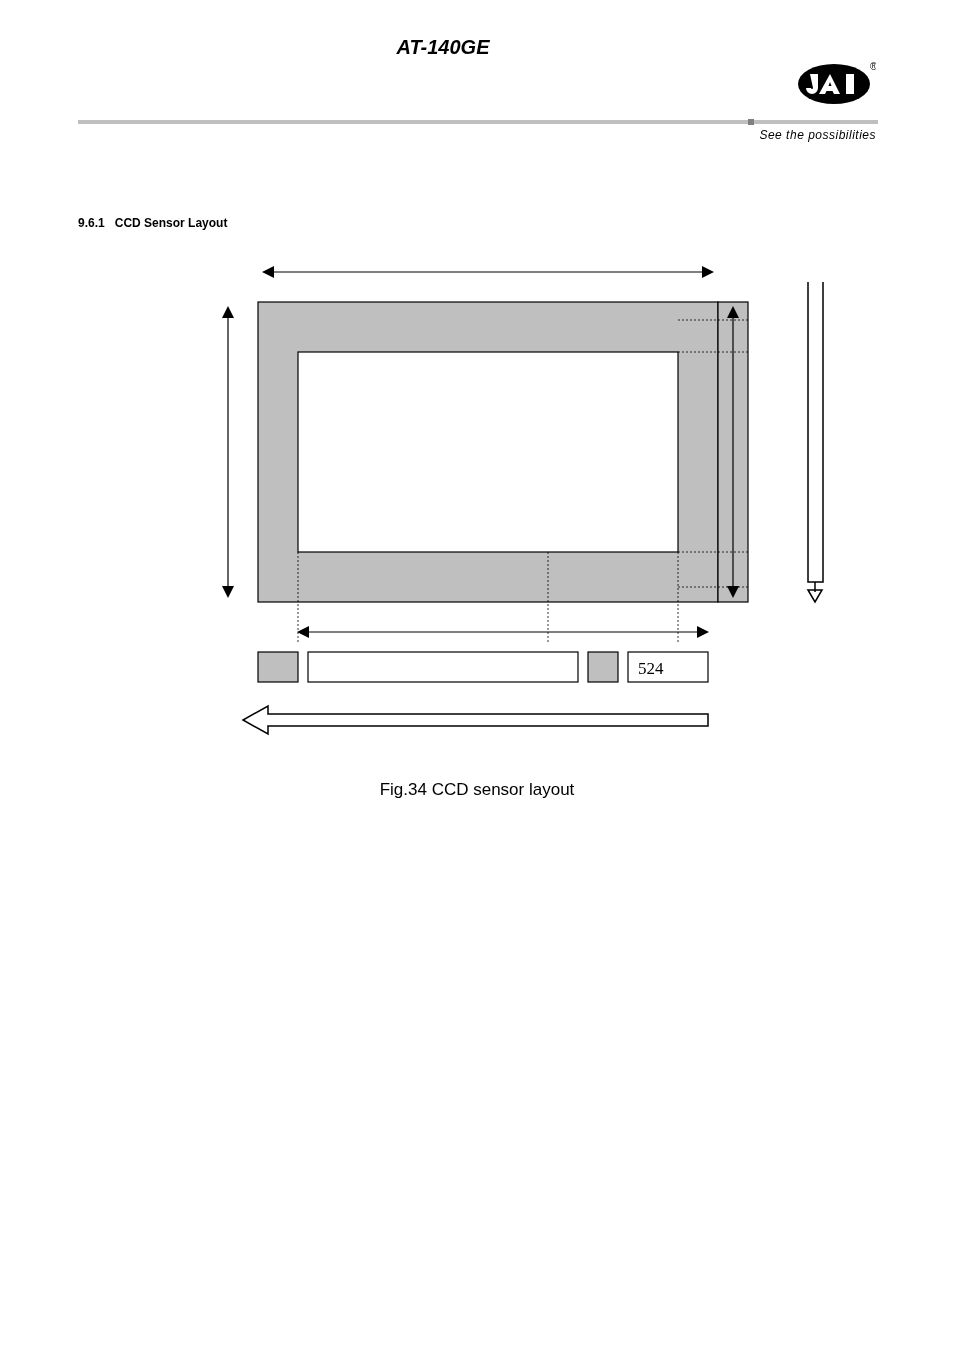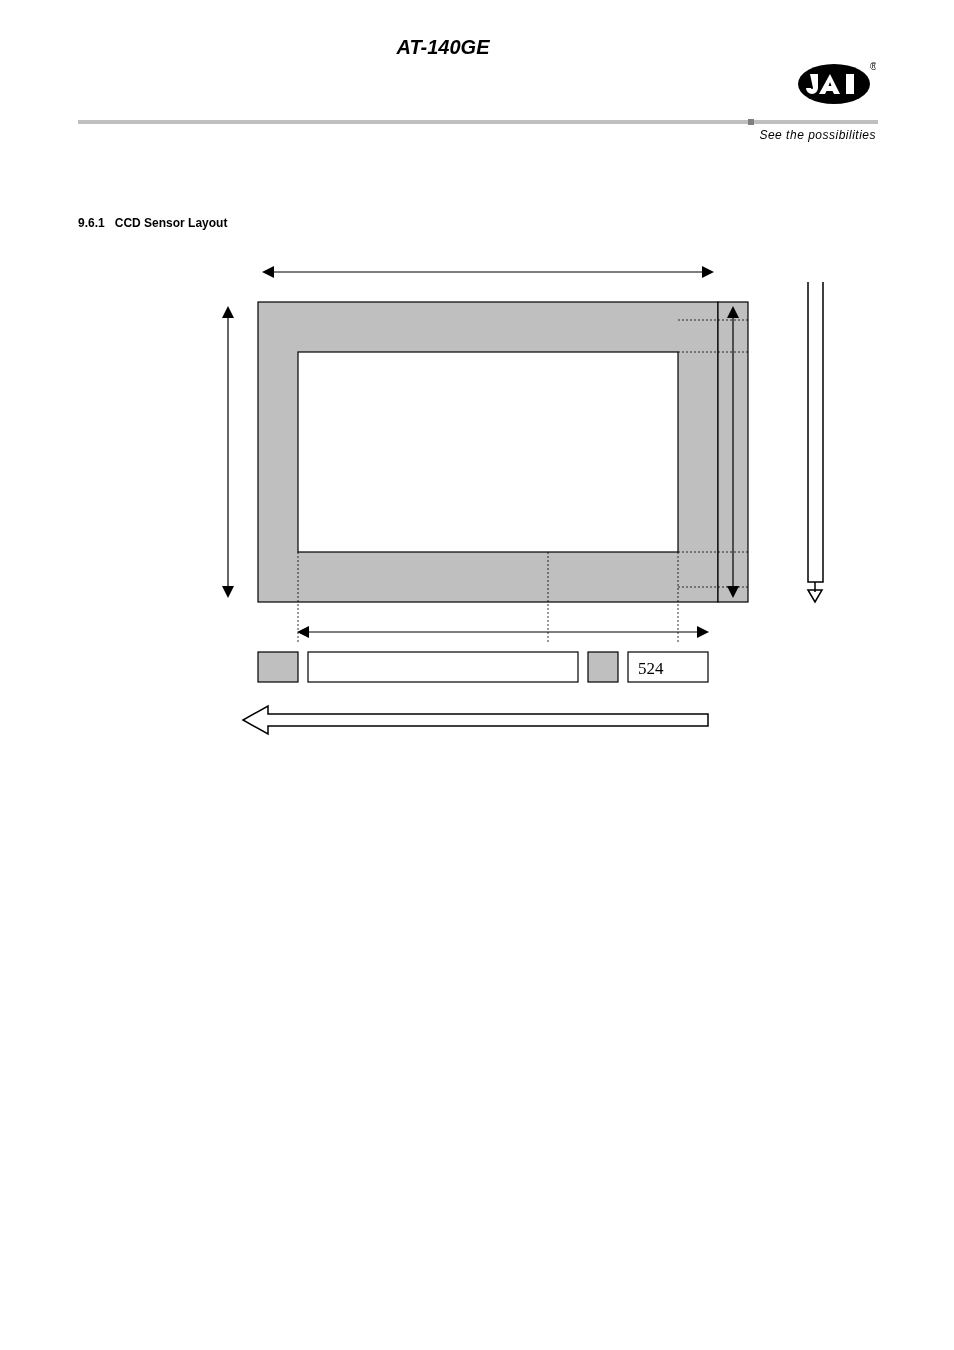--- a/index.html
+++ b/index.html
@@ -83,14 +83,15 @@
       <rect x="180" y="410" width="40" height="30" fill="#bfbfbf" stroke="#000" stroke-width="1.2"></rect>
       <rect x="230" y="410" width="270" height="30" fill="#fff" stroke="#000" stroke-width="1.2"></rect>
       <rect x="510" y="410" width="30" height="30" fill="#bfbfbf" stroke="#000" stroke-width="1.2"></rect>
       <rect x="550" y="410" width="80" height="30" fill="#fff" stroke="#000" stroke-width="1.2"></rect>
       <text x="560" y="432" font-size="17" font-family="Trebuchet MS,Verdana">524</text>
 
       <path d="M630 480 L630 472 L190 472 L190 464 L165 478 L190 492 L190 484 L630 484 Z" fill="none" stroke="#000" stroke-width="1.5"></path>
     </svg>
   </div>
 
+  <div class="caption">Fig.34   CCD sensor layout</div>
 
 </div>
 
 </body></html>

